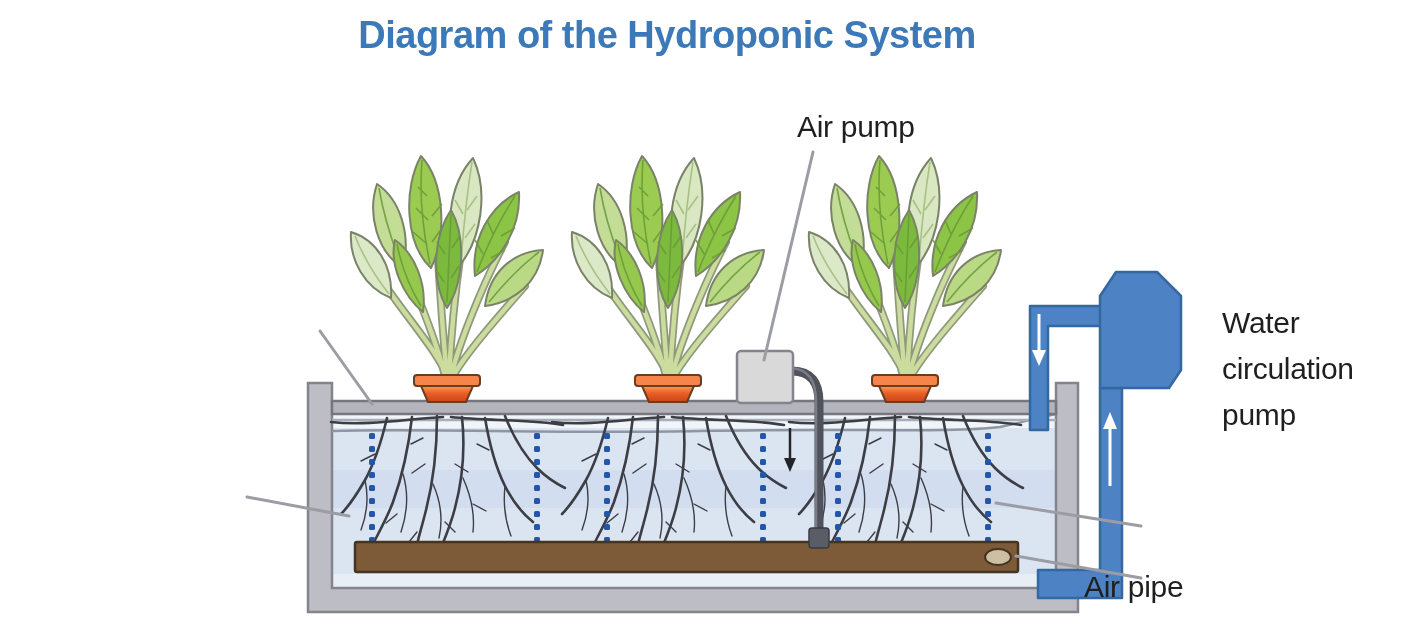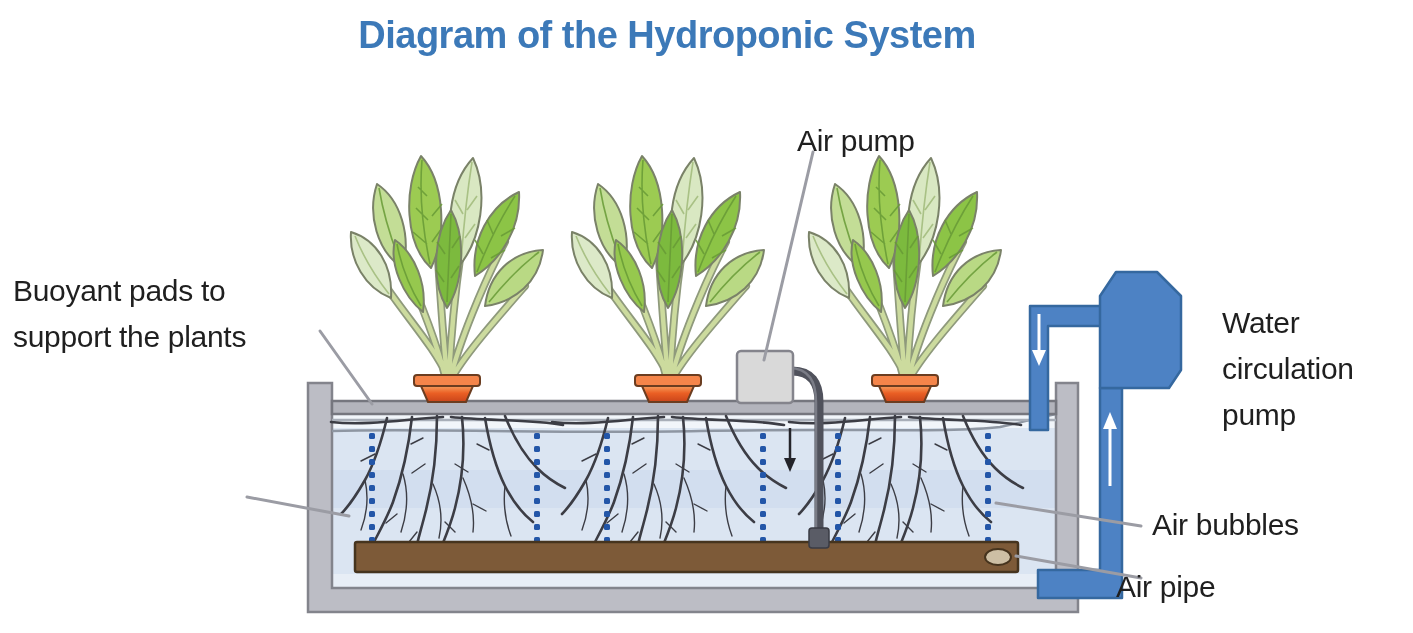--- a/index.html
+++ b/index.html
@@ -172,21 +172,18 @@
     <g class="c-leader">
       <path d="M320,331 L372,404"></path>
       <path d="M813,152 L764,360"></path>
       <path d="M247,497 L349,516"></path>
       <path d="M996,503 L1141,526"></path>
       <path d="M1016,556 L1141,578"></path>
     </g>
   </svg>
 
   <div id="title">Diagram of the Hydroponic System</div>
-  <div class="label" style="left:797px;top:118px;text-align:right;">Air pump</div>
-  <div class="label" style="left:13px;top:268px;">Buoyant pads to
-support the plants</div>
+  <div class="label" style="left:797px;top:104px;text-align:right;">Air pump</div>
   <div class="label" style="left:1198px;top:300px;margin-left:24px;">Water
 circulation
 pump</div>
-  <div class="label" style="left:1152px;top:502px;">Air bubbles</div>
-  <div class="label" style="left:1116px;top:564px;">Air pipe</div>
+  <div class="label" style="left:1084px;top:564px;">Air pipe</div>
 </div>
 
 </body></html>

